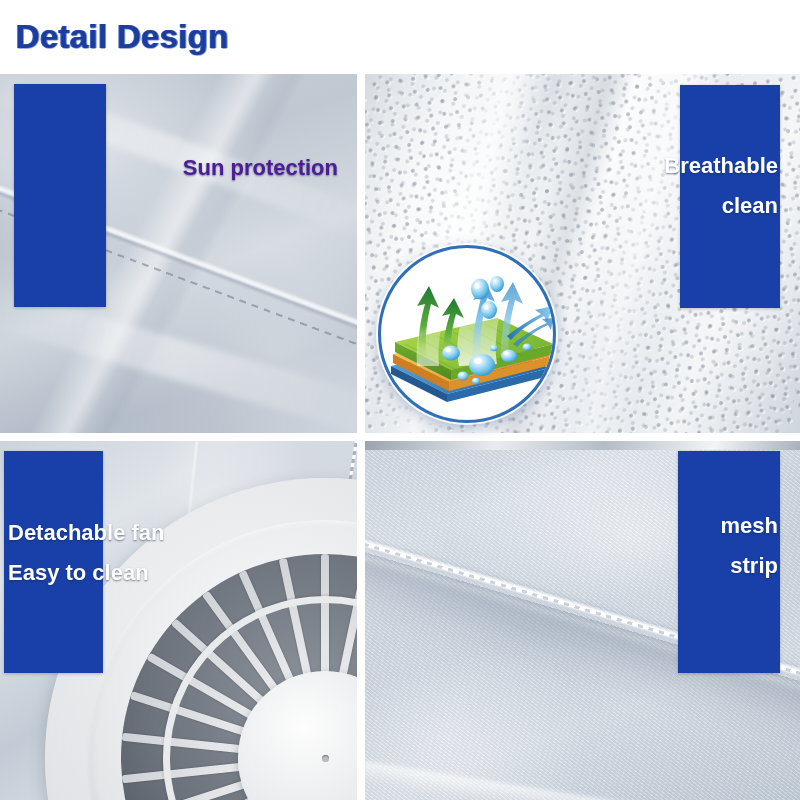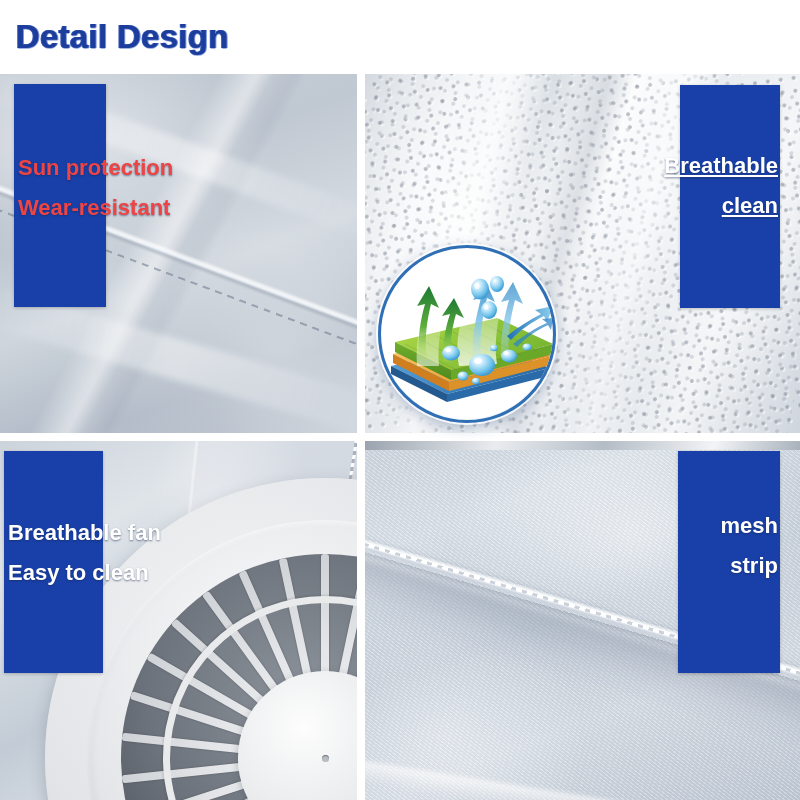--- a/index.html
+++ b/index.html
@@ -455,32 +455,31 @@
     <div class="refl-strip-glint"></div>
     <div class="refl-fold"></div>
     <div class="refl-topsliver"></div>
   </div>
 
   <div class="label-bar" id="bar-tl" style="background: rgb(24, 64, 168);"></div>
   <div class="label-bar" id="bar-tr" style="background: rgb(24, 64, 168);"></div>
   <div class="label-bar" id="bar-bl" style="background: rgb(24, 64, 168);"></div>
   <div class="label-bar" id="bar-br" style="background: rgb(24, 64, 168);"></div>
 
-  <div class="label-text" id="txt-tl" style="color: #ef4444;">
+  <div class="label-text" id="txt-tl" style="color: #4c1d95; text-align: right;">
     <div>Sun protection</div>
-    <div>Wear-resistant</div>
-  </div>
-
-  <div class="label-text right" id="txt-tr" style="color: rgb(255, 255, 255); text-decoration: underline;">
+  </div>
+
+  <div class="label-text right" id="txt-tr" style="color: rgb(255, 255, 255);">
     <div>Breathable</div>
     <div>clean</div>
   </div>
 
   <div class="label-text" id="txt-bl" style="color: rgb(255, 255, 255);">
-    <div>Breathable fan</div>
+    <div>Detachable fan</div>
     <div>Easy to clean</div>
   </div>
 
   <div class="label-text right" id="txt-br" style="color: rgb(255, 255, 255);">
     <div>mesh</div>
     <div>strip</div>
   </div>
 
   <div id="badge">
     <svg width="172" height="172" viewBox="0 0 172 172">

